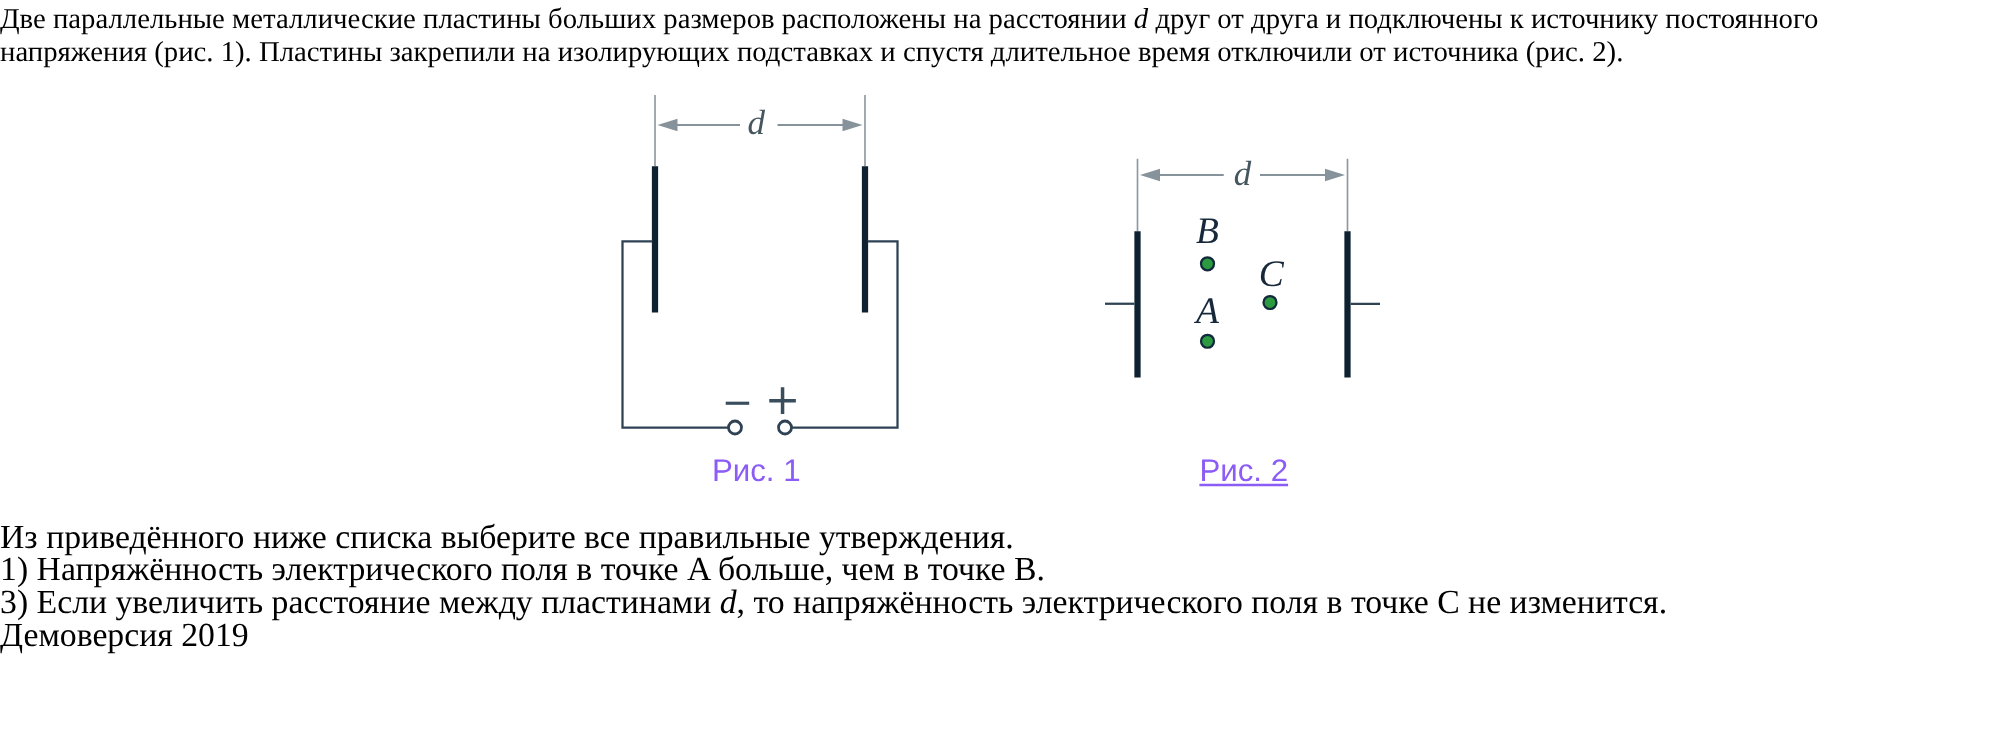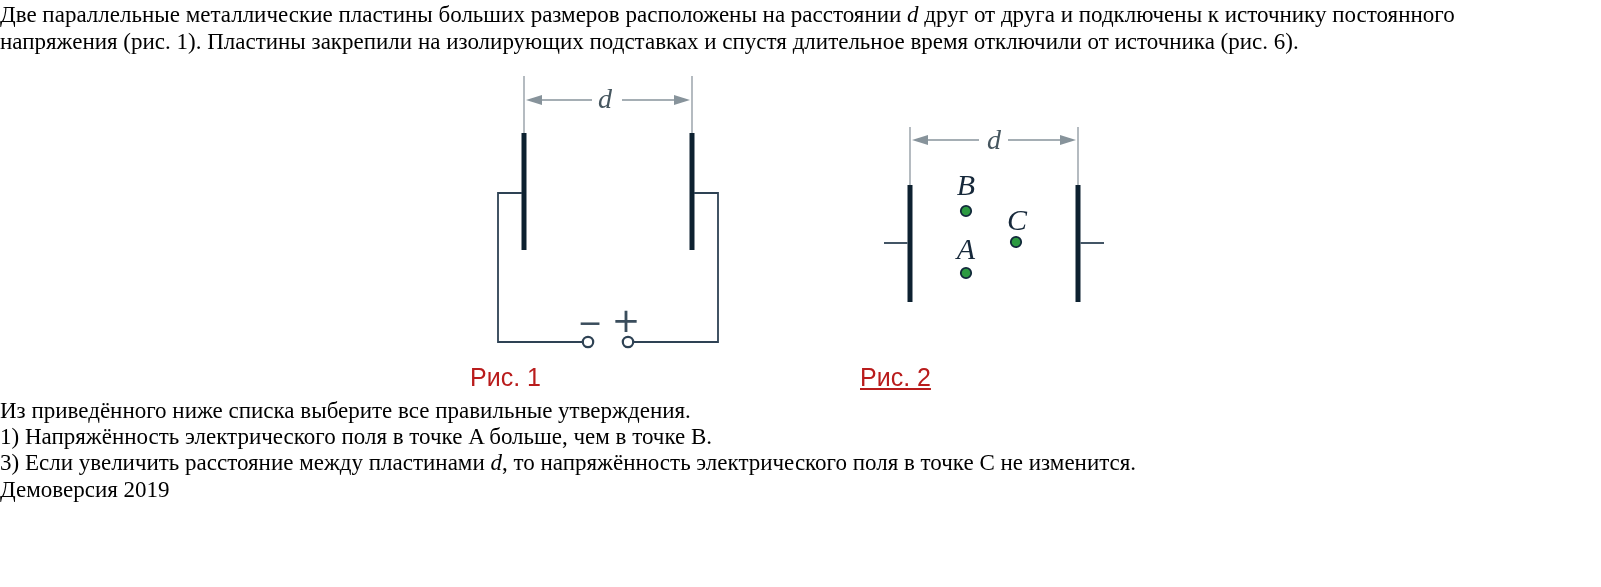--- a/index.html
+++ b/index.html
@@ -14,22 +14,22 @@
   }
   .textline { white-space: nowrap; }
   .intro {
     position: absolute;
     left: 0; top: 1px;
     font-size: 23px;
     line-height: 27px;
   }
   .qlist {
     position: absolute;
-    left: 0; top: 398px;
-    font-size: 23px;
+    left: 0; top: 416px;
+    font-size: 27px;
     line-height: 26.2px;
   }
   .mvar {
     font-style: italic;
     font-family: "Liberation Serif", serif;
   }
   .fig { position: absolute; }
   .fig1 { left: 470px; top: 70px; width: 270px; height: 330px; }
   .fig2 { left: 860px; top: 100px; width: 270px; height: 300px; }
   .fig svg { position: absolute; left: 0; top: 0; }
@@ -39,42 +39,42 @@
     font-family: "Liberation Serif", serif;
     line-height: 34px;
   }
   .dlab   { font-style: italic; font-size: 28px; color: #46565f; width: 30px; }
   .ptlab  { font-style: italic; font-size: 30px; color: #16283a; width: 32px; }
   .minus  { font-size: 30px; color: #3a4d5c; width: 32px; font-family: "DejaVu Sans", sans-serif; }
   .plus   { font-size: 34px; color: #3a4d5c; width: 32px; font-family: "DejaVu Sans", sans-serif; }
   .caption {
     position: absolute;
     left: 0; right: 0;
-    text-align: left;
+    text-align: center;
     font-family: "Liberation Sans", sans-serif;
     font-size: 25px;
     line-height: 30px;
-    color: #b91c1c;
+    color: #8b5cf6;
   }
   .plate  { stroke: #0d2130; stroke-width: 5; }
   .wire   { stroke: #2e4254; stroke-width: 1.8; fill: none; }
   .thin   { stroke: #8d979f; stroke-width: 1.3; }
   .arr    { stroke: #87939b; stroke-width: 1.6; }
   .arrhead{ fill: #87939b; stroke: none; }
   .term   { fill: #ffffff; stroke: #2e4254; stroke-width: 2.2; }
   .dot    { stroke: #12293b; stroke-width: 1.8; }
 </style>
 </head>
 <body>
 
 <div class="page">
 
   <div class="intro">
     <div class="textline"><span>Две параллельные металлические пластины больших размеров расположены на расстоянии </span><span class="mvar">d</span><span> друг от друга и подключены к источнику постоянного</span></div>
-    <div class="textline"><span>напряжения (рис. 1). Пластины закрепили на изолирующих подставках и спустя длительное время отключили от источника (рис. 6).</span></div>
+    <div class="textline"><span>напряжения (рис. 1). Пластины закрепили на изолирующих подставках и спустя длительное время отключили от источника (рис. 2).</span></div>
   </div>
 
   <div class="fig fig1">
     <svg width="270" height="330" viewBox="0 0 270 330">
       <line class="thin" x1="54" y1="6" x2="54" y2="63"></line>
       <line class="thin" x1="222" y1="6" x2="222" y2="63"></line>
       <polygon class="arrhead" points="56,30 72,25 72,35"></polygon>
       <line class="arr" x1="70" y1="30" x2="122" y2="30"></line>
       <line class="arr" x1="152" y1="30" x2="206" y2="30"></line>
       <polygon class="arrhead" points="220,30 204,25 204,35"></polygon>

